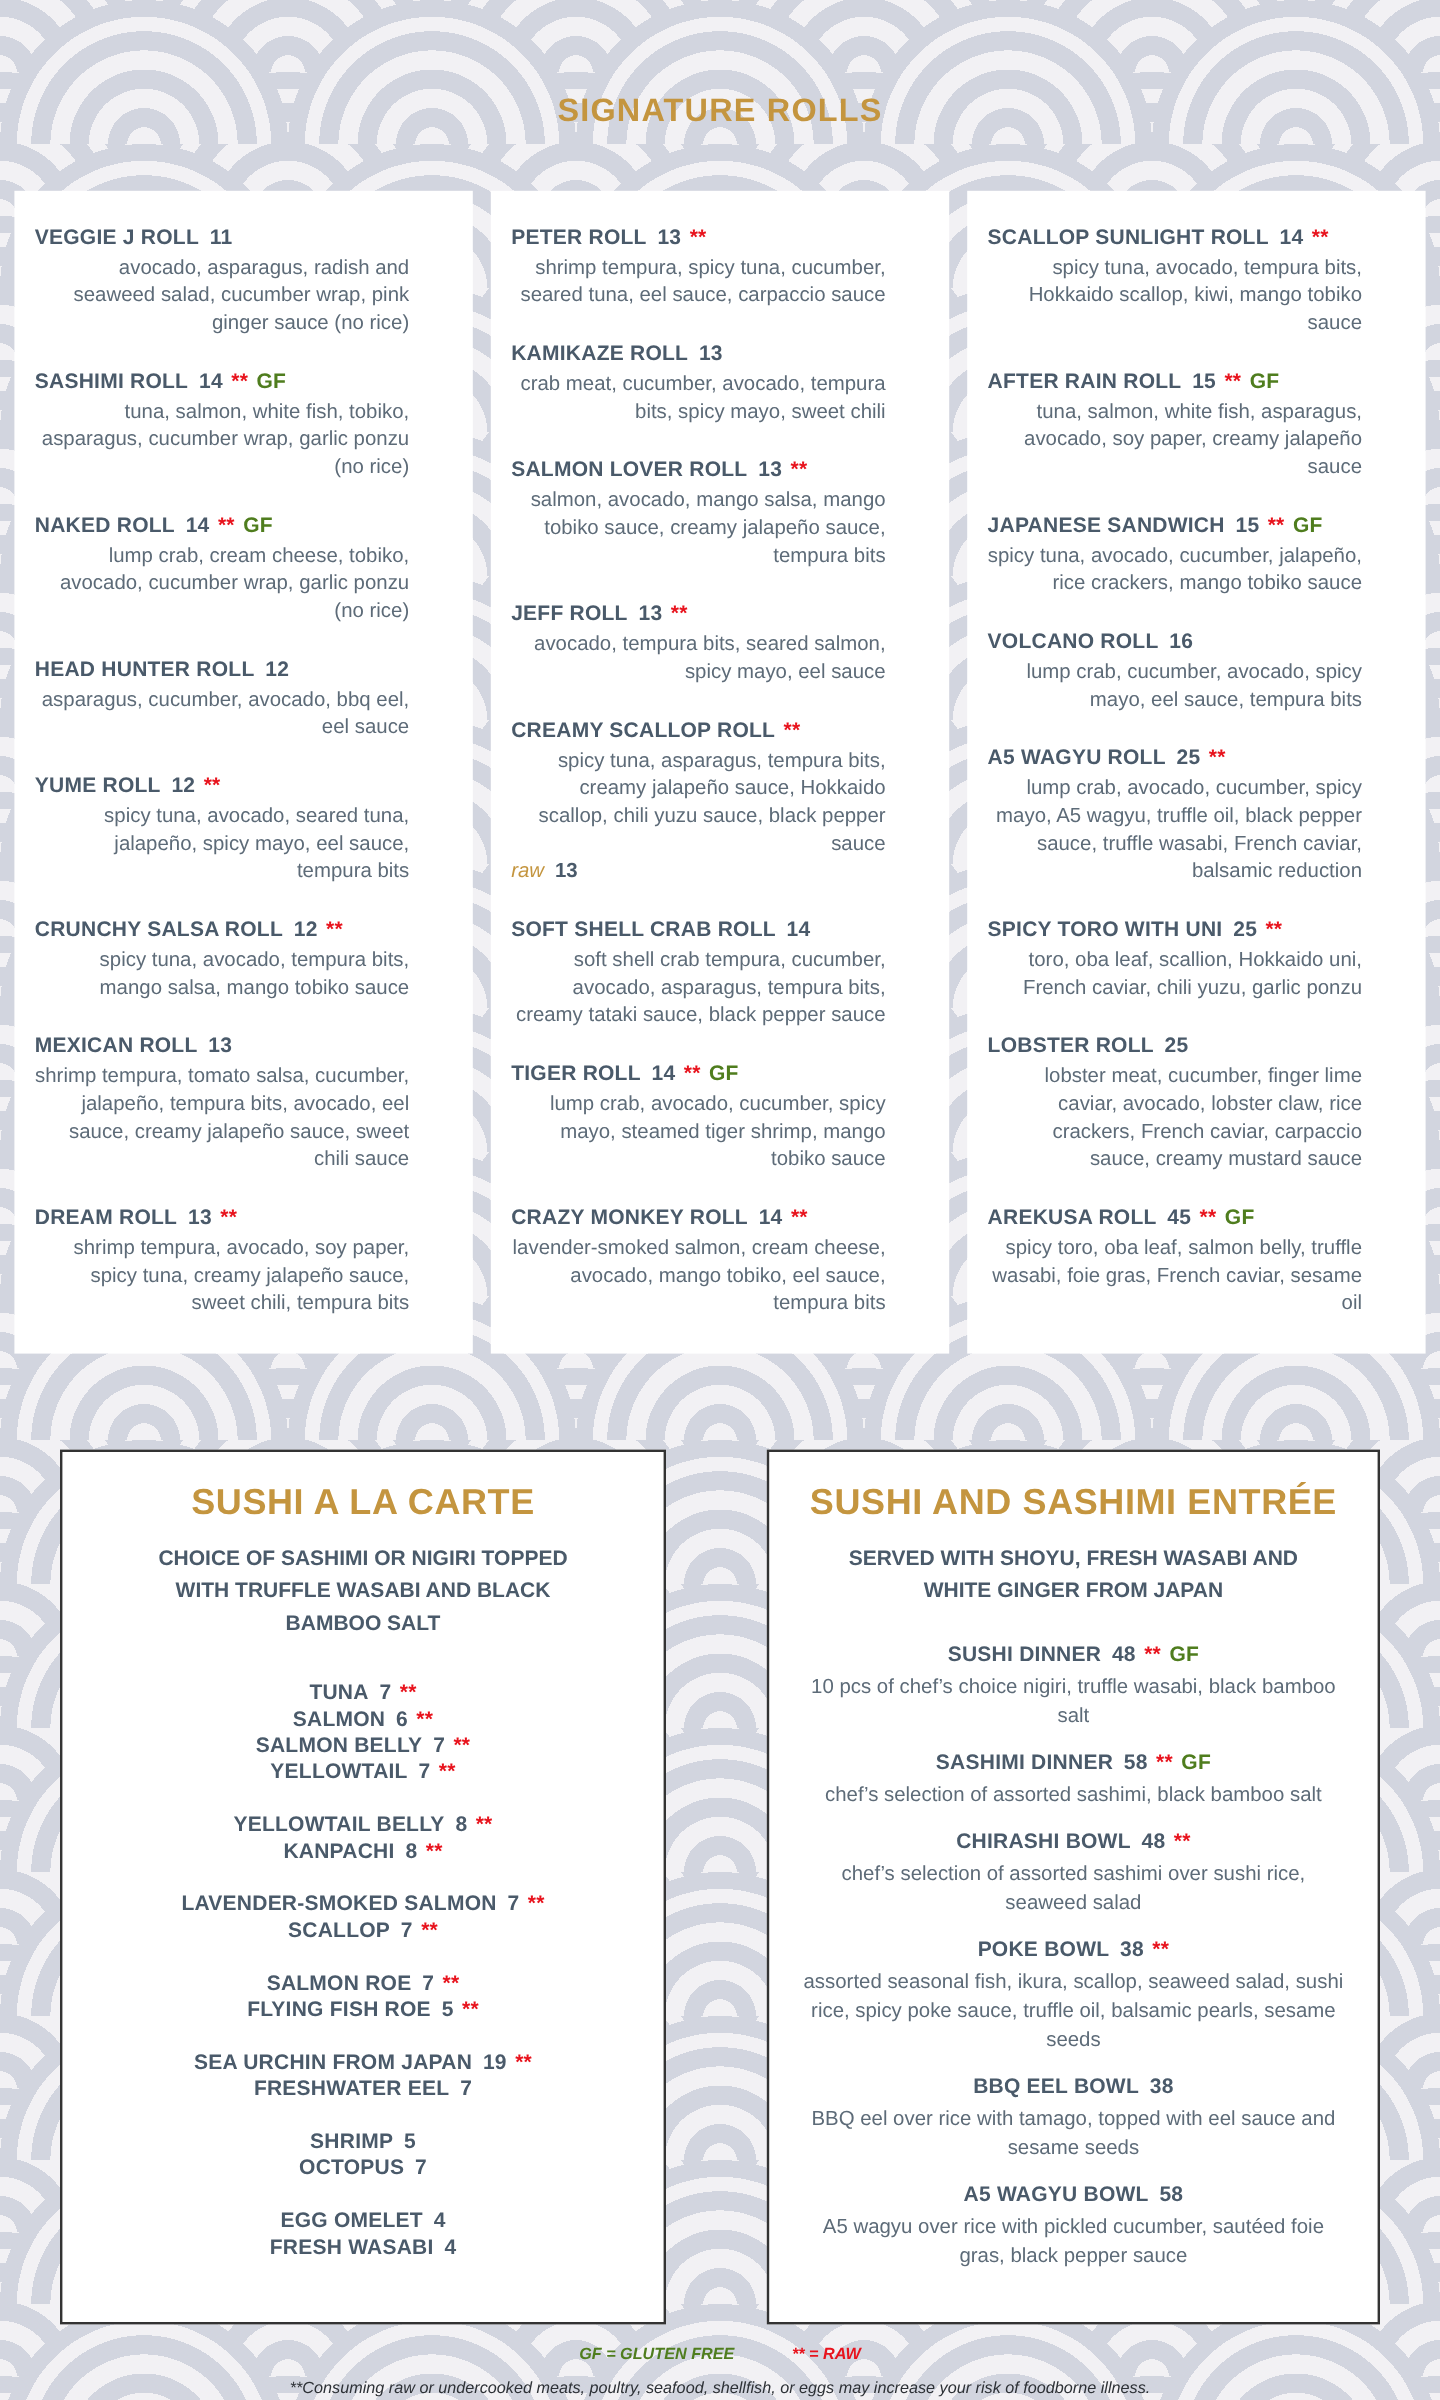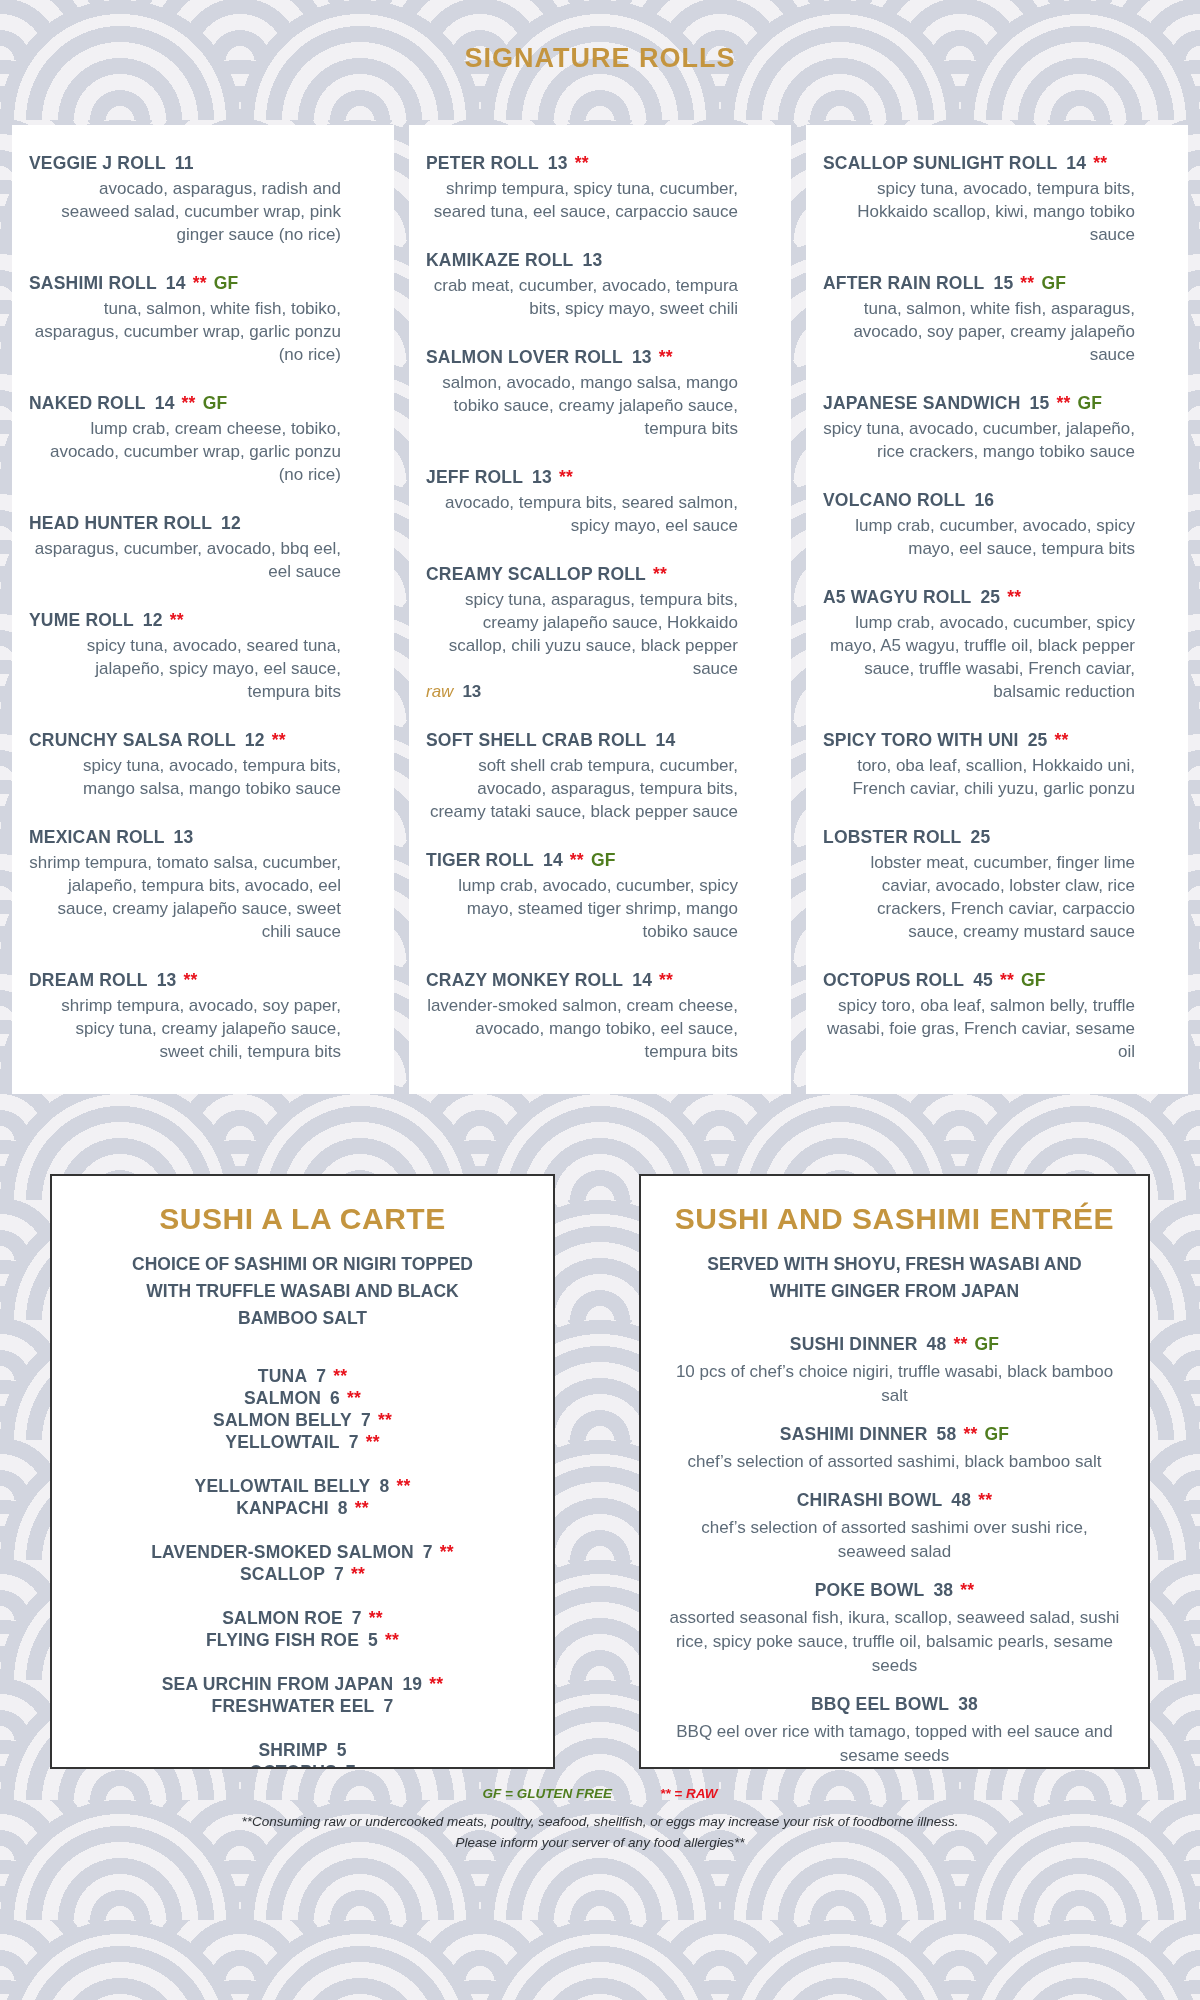--- a/index.html
+++ b/index.html
@@ -6,36 +6,36 @@
   .page{
     position:relative;width:1200px;height:2000px;overflow:hidden;
     font-family:"Liberation Sans","DejaVu Sans",sans-serif;
     background-color:#f2f1f4;
     background-image:
       radial-gradient(120px at 50% 100%, #f2f1f4 0 14px, #d2d5df 14px 30px, #f2f1f4 30px 46px, #d2d5df 46px 62px, #f2f1f4 62px 78px, #d2d5df 78px 94px, #f2f1f4 94px 106px, #d2d5df 106px 120px, transparent 120px),
       radial-gradient(120px at 50% 100%, #f2f1f4 0 14px, #d2d5df 14px 30px, #f2f1f4 30px 46px, #d2d5df 46px 62px, #f2f1f4 62px 78px, #d2d5df 78px 94px, #f2f1f4 94px 106px, #d2d5df 106px 120px, transparent 120px);
     background-size:240px 120px;
     background-position:0 0,120px 60px;
   }
-  .main-title{margin:0;padding-top:42px;text-align:center;font-size:27px;font-weight:bold;color:#c4953f;letter-spacing:1px;line-height:33px;}
+  .main-title{margin:0;padding-top:76px;text-align:center;font-size:27px;font-weight:bold;color:#c4953f;letter-spacing:1px;line-height:33px;}
   .cols{display:flex;gap:15px;padding:5px 12px;margin-top:45px;align-items:flex-start;}
   .panel{background:#ffffff;flex:1;padding:26px 16px 6px 17px;}
   .item{margin-bottom:25px;width:312px;}
   .nmline{font-size:17.5px;font-weight:bold;color:#4a5a6a;letter-spacing:.2px;line-height:24px;}
   .nmline span:empty{display:none;}
   .price{margin-left:9px;}
   .raw{color:#e8131d;margin-left:7px;}
   .gfm{color:#4f7d1e;margin-left:7px;}
   .desc{margin:2px 0 0;font-size:17px;line-height:23px;color:#5d6b78;text-align:right;}
   .rawline{font-size:17px;line-height:23px;}
   .rawline span:empty{display:none;}
   .rawlabel{color:#c4953f;font-style:italic;font-weight:normal;}
   .rawprice{color:#4a5a6a;font-weight:bold;margin-left:9px;}
   .boxes{display:flex;justify-content:space-between;padding:0 50px;margin-top:75px;}
-  .box{background:#ffffff;border:2px solid #333333;box-sizing:border-box;height:595px;text-align:center;overflow:hidden;}
+  .box{background:#ffffff;border:2px solid #333333;box-sizing:border-box;height:729px;text-align:center;overflow:hidden;}
   .box1{width:505px;padding:24px 26px 0;}
   .box2{width:511px;padding:24px 16px 0;}
   .boxtitle{margin:0;font-size:30px;font-weight:bold;color:#c4953f;letter-spacing:.5px;line-height:38px;}
   .boxsub{margin:13px 0 0;font-size:17.5px;font-weight:bold;color:#4a5a6a;line-height:27px;}
   .alacarte-groups{margin-top:33px;}
   .group{margin-bottom:22px;}
   .aline{font-size:17.5px;font-weight:bold;color:#4a5a6a;line-height:22px;letter-spacing:.2px;}
   .aline span:empty{display:none;}
   .entree-items{margin-top:26px;}
   .eitem{margin-bottom:13px;}
@@ -152,21 +152,21 @@
         </div>
       <div class="item">
           <div class="nmline"><span>SPICY TORO WITH UNI</span><span class="price">25</span><span class="raw">**</span></div>
           <p class="desc">toro, oba leaf, scallion, Hokkaido uni, French caviar, chili yuzu, garlic ponzu</p>
         </div>
       <div class="item">
           <div class="nmline"><span>LOBSTER ROLL</span><span class="price">25</span></div>
           <p class="desc">lobster meat, cucumber, finger lime caviar, avocado, lobster claw, rice crackers, French caviar, carpaccio sauce, creamy mustard sauce</p>
         </div>
       <div class="item">
-          <div class="nmline"><span>OCTOPUS ROLL</span><span class="price">45</span><span class="raw">**</span><span class="gfm">GF</span></div>
+          <div class="nmline"><span>AREKUSA ROLL</span><span class="price">45</span><span class="raw">**</span><span class="gfm">GF</span></div>
           <p class="desc">spicy toro, oba leaf, salmon belly, truffle wasabi, foie gras, French caviar, sesame oil</p>
         </div>
     </section>
 
   </div>
 
   <div class="boxes">
 
     <section class="box box1">
       <h2 class="boxtitle">SUSHI A LA CARTE</h2>

